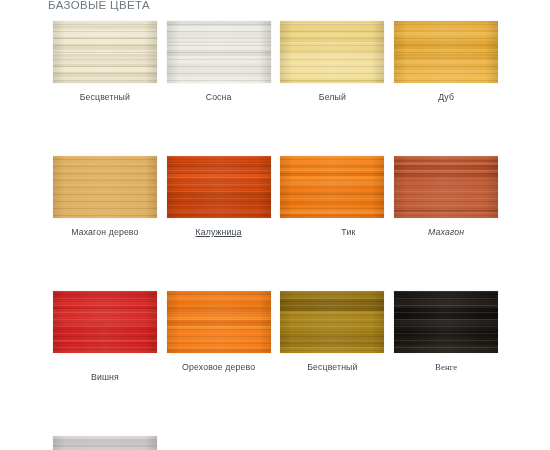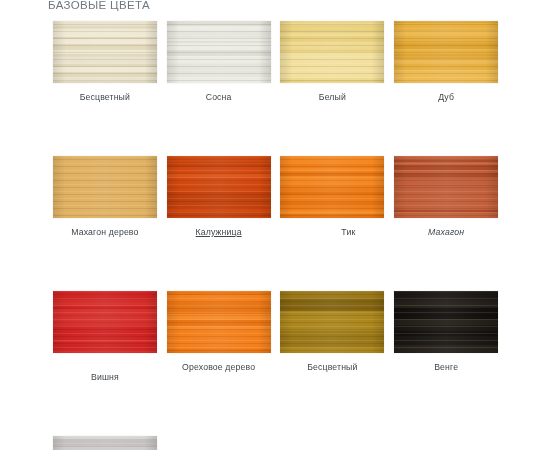--- a/index.html
+++ b/index.html
@@ -184,21 +184,21 @@
             <div class="grain" style="background-image: linear-gradient(to right, rgba(0, 0, 0, 0.1) 0%, rgba(0, 0, 0, 0) 12%, rgba(255, 255, 255, 0.05) 50%, rgba(0, 0, 0, 0) 88%, rgba(0, 0, 0, 0.12) 100%);"></div>
           </div>
           <div class="swatch-label" style="color: rgb(63, 70, 76);">Бесцветный</div>
         </div>
         <div class="cell">
           <div class="swatch" style="background-color: rgb(27, 23, 19);">
             <div class="grain" style="background-image: linear-gradient(rgb(27, 23, 19) 0%, rgb(27, 23, 19) 14%, rgb(46, 39, 32) 14%, rgb(46, 39, 32) 26.9%, rgb(12, 10, 8) 26.9%, rgb(12, 10, 8) 36.9%, rgb(12, 10, 8) 36.9%, rgb(12, 10, 8) 44.4%, rgb(46, 39, 32) 44.4%, rgb(46, 39, 32) 54.6%, rgb(27, 23, 19) 54.6%, rgb(27, 23, 19) 64.2%, rgb(12, 10, 8) 64.2%, rgb(12, 10, 8) 72.7%, rgb(27, 23, 19) 72.7%, rgb(27, 23, 19) 78.7%, rgb(27, 23, 19) 78.7%, rgb(27, 23, 19) 86.9%, rgb(46, 39, 32) 86.9%, rgb(46, 39, 32) 96.5%, rgb(46, 39, 32) 96.5%, rgb(46, 39, 32) 100%); opacity: 0.55;"></div>
             <div class="grain" style="background-image: repeating-linear-gradient(rgba(255, 255, 255, 0.1) 0px, rgba(255, 255, 255, 0.1) 1px, rgba(0, 0, 0, 0) 1px, rgba(0, 0, 0, 0) 3px, rgba(0, 0, 0, 0.09) 3px, rgba(0, 0, 0, 0.09) 4px, rgba(0, 0, 0, 0) 4px, rgba(0, 0, 0, 0) 7px);"></div>
             <div class="grain" style="background-image: linear-gradient(to right, rgba(0, 0, 0, 0.1) 0%, rgba(0, 0, 0, 0) 12%, rgba(255, 255, 255, 0.05) 50%, rgba(0, 0, 0, 0) 88%, rgba(0, 0, 0, 0.12) 100%);"></div>
           </div>
-          <div class="swatch-label" style="color: rgb(63, 70, 76);">Венге</div>
+          <div class="swatch-label" style="color: rgb(63, 70, 76); font-family: Liberation Serif, serif;">Венге</div>
         </div>
       </div>
       <div class="row">
         <div class="cell">
           <div class="swatch" style="background-color: rgb(207, 204, 203);">
             <div class="grain" style="background-image: linear-gradient(rgb(222, 220, 219) 0%, rgb(222, 220, 219) 6.8%, rgb(189, 185, 184) 6.8%, rgb(189, 185, 184) 15.9%, rgb(207, 204, 203) 15.9%, rgb(207, 204, 203) 25.1%, rgb(222, 220, 219) 25.1%, rgb(222, 220, 219) 32.5%, rgb(207, 204, 203) 32.5%, rgb(207, 204, 203) 37.2%, rgb(222, 220, 219) 37.2%, rgb(222, 220, 219) 47.9%, rgb(222, 220, 219) 47.9%, rgb(222, 220, 219) 52.4%, rgb(189, 185, 184) 52.4%, rgb(189, 185, 184) 58.8%, rgb(189, 185, 184) 58.8%, rgb(189, 185, 184) 69.7%, rgb(189, 185, 184) 69.7%, rgb(189, 185, 184) 75.2%, rgb(207, 204, 203) 75.2%, rgb(207, 204, 203) 79.9%, rgb(189, 185, 184) 79.9%, rgb(189, 185, 184) 86.1%, rgb(222, 220, 219) 86.1%, rgb(222, 220, 219) 94.3%, rgb(207, 204, 203) 94.3%, rgb(207, 204, 203) 100%); opacity: 0.55;"></div>
             <div class="grain" style="background-image: repeating-linear-gradient(rgba(255, 255, 255, 0.1) 0px, rgba(255, 255, 255, 0.1) 1px, rgba(0, 0, 0, 0) 1px, rgba(0, 0, 0, 0) 3px, rgba(0, 0, 0, 0.09) 3px, rgba(0, 0, 0, 0.09) 4px, rgba(0, 0, 0, 0) 4px, rgba(0, 0, 0, 0) 7px);"></div>
             <div class="grain" style="background-image: linear-gradient(to right, rgba(0, 0, 0, 0.1) 0%, rgba(0, 0, 0, 0) 12%, rgba(255, 255, 255, 0.05) 50%, rgba(0, 0, 0, 0) 88%, rgba(0, 0, 0, 0.12) 100%);"></div>
           </div>
         </div>

